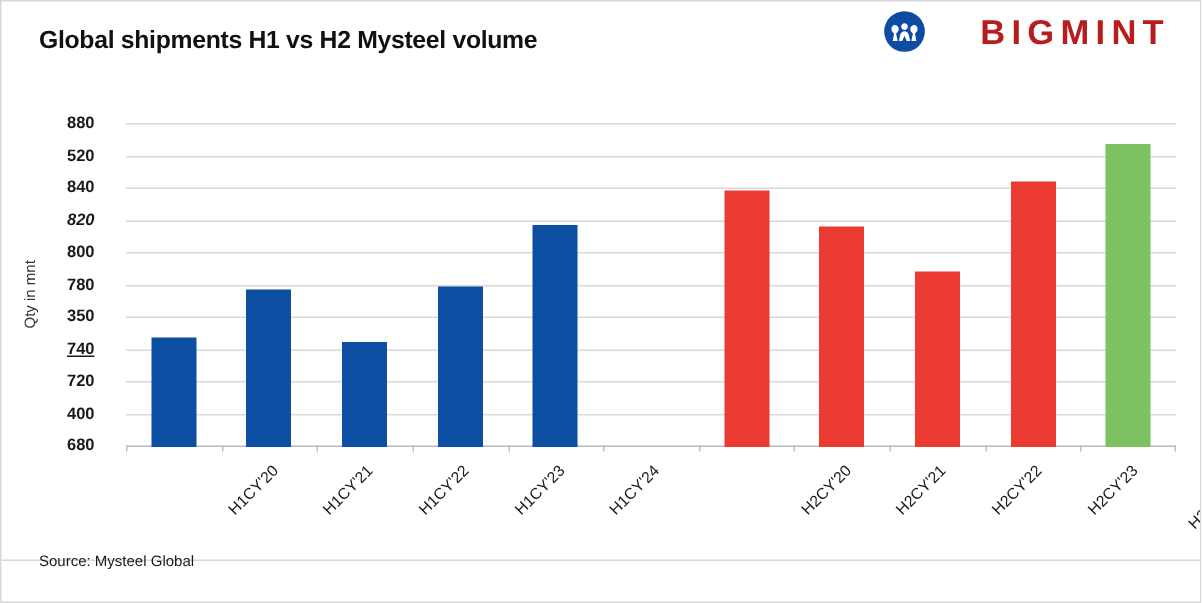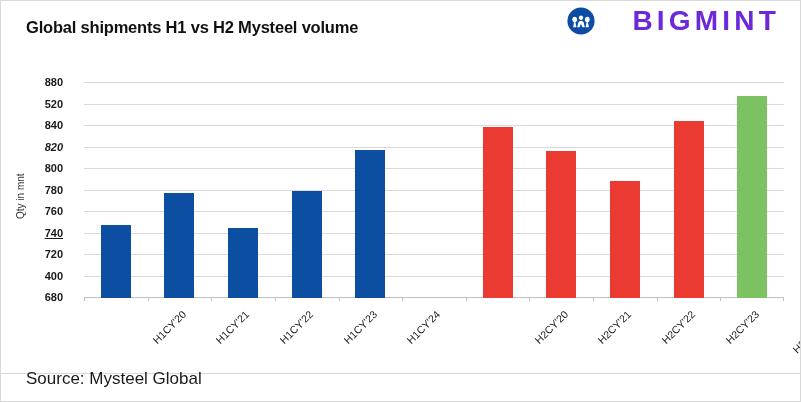--- a/index.html
+++ b/index.html
@@ -44,23 +44,23 @@
     display: flex;
     align-items: center;
     gap: 9px;
   }
   #brand-mark {
     width: 28px;
     height: 28px;
     flex: 0 0 auto;
   }
   #brand-text {
-    font-size: 28px;
+    font-size: 23px;
     font-weight: bold;
-    color: #6d28d9;
+    color: #b91c1c;
     letter-spacing: 4.2px;
     line-height: 1;
     margin-left: 28px;
   }
 
   
   #plot-wrap {
     position: absolute;
     left: 0;
     top: 58px;
@@ -166,21 +166,21 @@
     left: 0;
     top: 372px;
     width: 801px;
     height: 1px;
     background: #d8d8d8;
   }
   #source-note {
     position: absolute;
     left: 25px;
     top: 368px;
-    font-size: 17px;
+    font-size: 10px;
     color: #1a1a1a;
     white-space: nowrap;
   }
 </style>
 </head>
 <body>
 
 <div id="page">
 
   <div id="header">
@@ -200,21 +200,21 @@
 
   <div id="plot-wrap">
     <div id="y-axis-title">Qty in mnt</div>
     <div id="y-tick-col">
         <div class="y-tick" style="top: 23px;">880</div>
         <div class="y-tick" style="top: 44.5px;">520</div>
         <div class="y-tick" style="top: 66px;">840</div>
         <div class="y-tick" style="top: 87.5px; font-style: italic;">820</div>
         <div class="y-tick" style="top: 109px;">800</div>
         <div class="y-tick" style="top: 130.5px;">780</div>
-        <div class="y-tick" style="top: 152px;">760</div>
+        <div class="y-tick" style="top: 152px;">350</div>
         <div class="y-tick" style="top: 173.5px; text-decoration: underline;">740</div>
         <div class="y-tick" style="top: 195px;">720</div>
         <div class="y-tick" style="top: 216.5px;">400</div>
         <div class="y-tick" style="top: 238px;">680</div>
       </div>
     <div id="grid">
         <div class="gridline" style="top: 23px; background: rgb(217, 217, 217);"></div>
         <div class="gridline" style="top: 44.5px; background: rgb(217, 217, 217);"></div>
         <div class="gridline" style="top: 66px; background: rgb(217, 217, 217);"></div>
         <div class="gridline" style="top: 87.5px; background: rgb(217, 217, 217);"></div>

